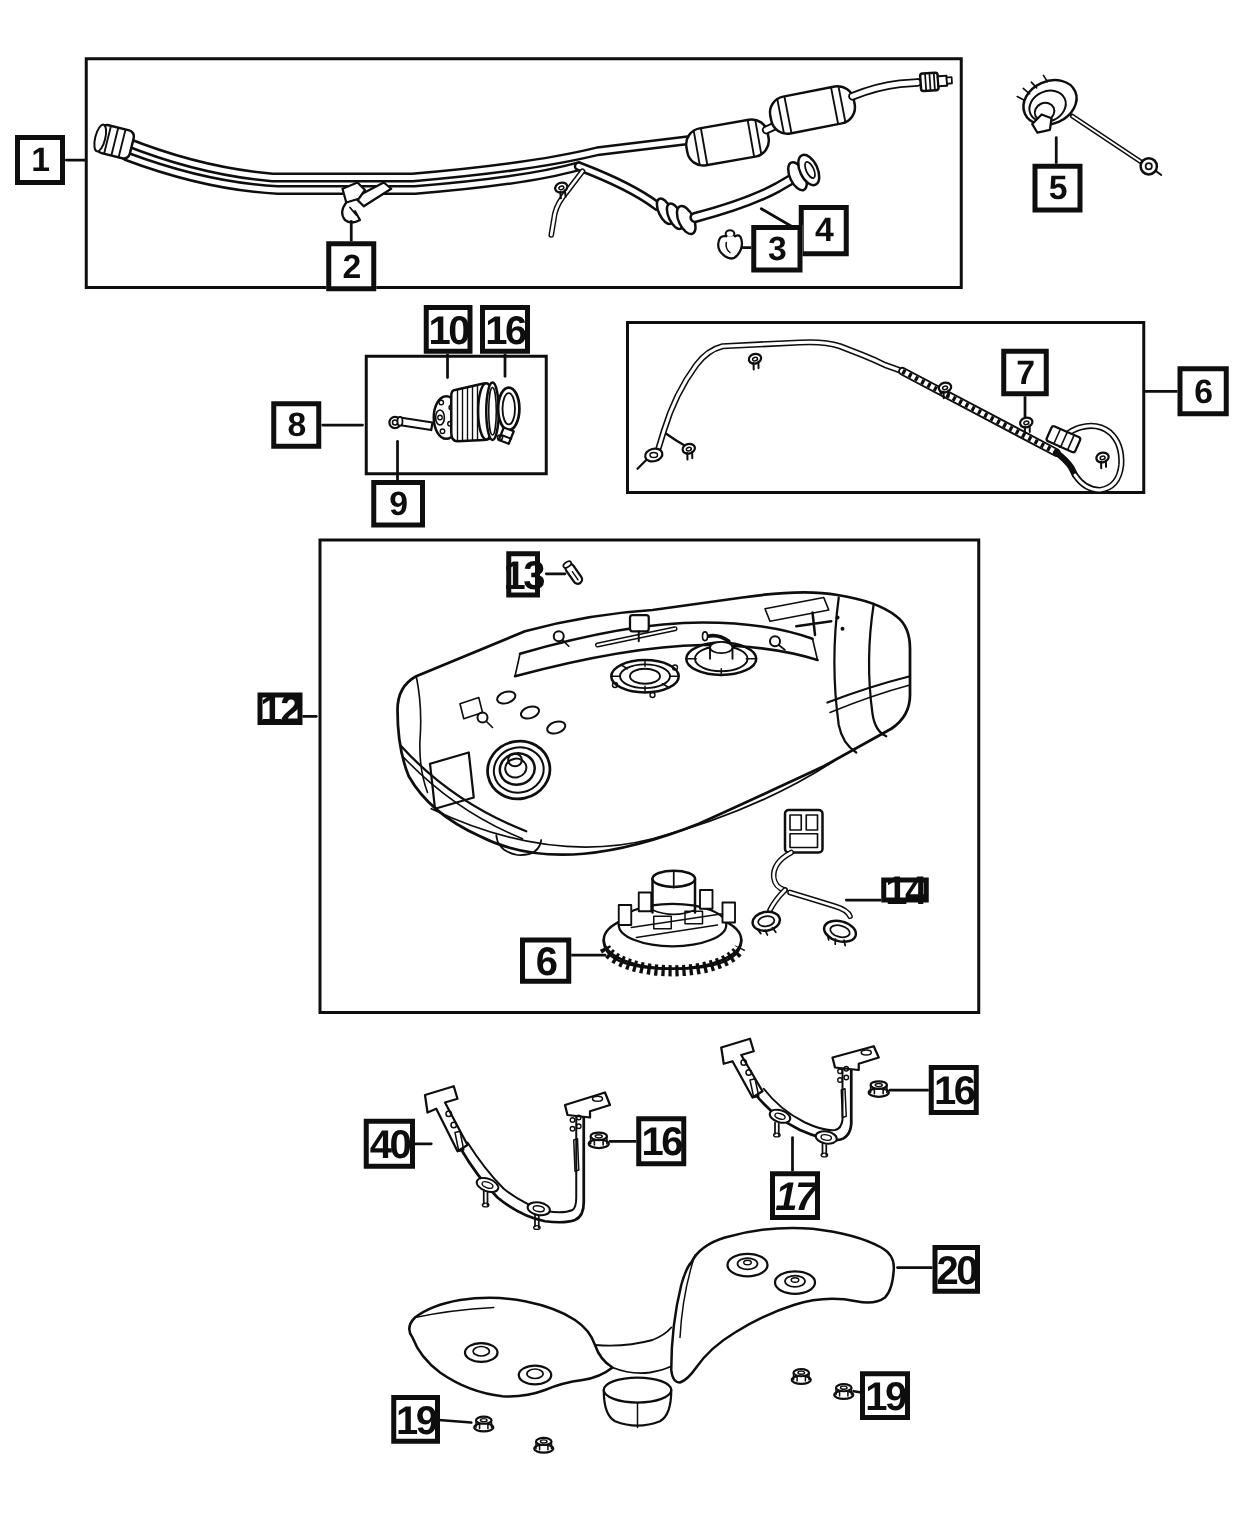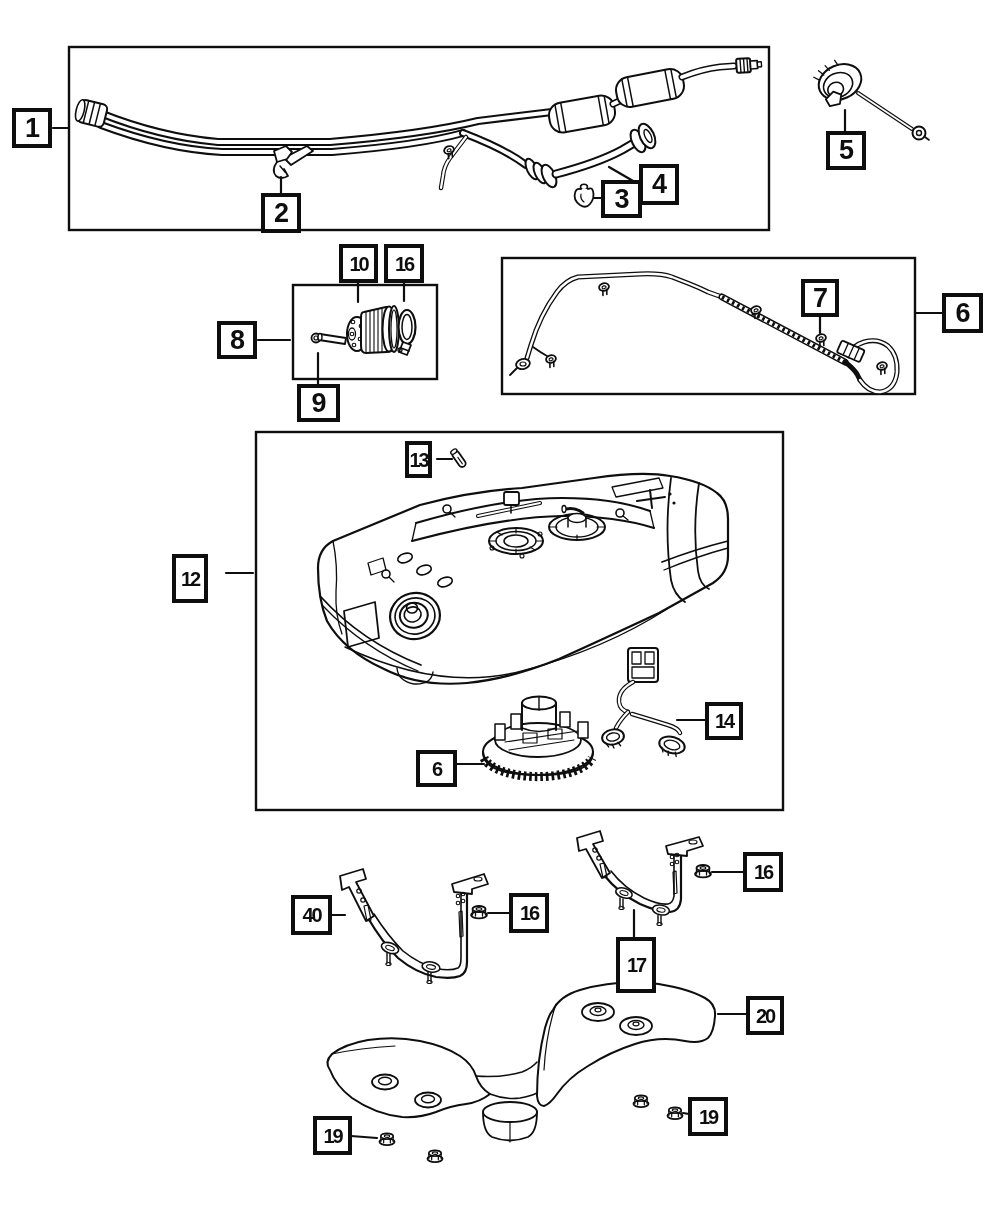--- a/index.html
+++ b/index.html
@@ -8,21 +8,21 @@
     font-family:"Liberation Sans",sans-serif;overflow:hidden;
   }
   svg{position:absolute;left:0;top:0;}
   .callout{
     position:absolute;box-sizing:border-box;background:#fff;border:4px solid #0e0e0e;
     display:flex;align-items:center;justify-content:center;
     font-family:"Liberation Sans",sans-serif;font-weight:bold;font-size:27px;
     color:#0e0e0e;z-index:3;letter-spacing:-1px;line-height:1;
     user-select:none;
   }
-  .callout.two{font-size:20px;letter-spacing:-2px;}
+  .callout.two{font-size:32px;letter-spacing:-2px;}
   .ln{fill:none;stroke:#0e0e0e;stroke-width:2;stroke-linecap:round;stroke-linejoin:round;}
   .lnw{fill:#ffffff;stroke:#0e0e0e;stroke-width:2;stroke-linecap:round;stroke-linejoin:round;}
   .thin{stroke-width:1.3;}
   .grect{fill:none;stroke:#0e0e0e;stroke-width:2.4;}
   .leader{fill:none;stroke:#0e0e0e;stroke-width:2.2;stroke-linecap:round;}
   .to7{fill:none;stroke:#0e0e0e;stroke-width:7;stroke-linecap:round;stroke-linejoin:round;}
   .to8{fill:none;stroke:#0e0e0e;stroke-width:8;stroke-linecap:round;stroke-linejoin:round;}
   .to9{fill:none;stroke:#0e0e0e;stroke-width:9;stroke-linecap:round;stroke-linejoin:round;}
   .ti4{fill:none;stroke:#ffffff;stroke-width:4;stroke-linecap:round;stroke-linejoin:round;}
   .ti5{fill:none;stroke:#ffffff;stroke-width:5;stroke-linecap:round;stroke-linejoin:round;}
@@ -413,25 +413,25 @@
 <div class="callout" style="left:261px;top:193px;width:40px;height:40px;">2</div>
 <div class="callout" style="left:639px;top:164px;width:40px;height:41px;z-index:4;">4</div>
 <div class="callout" style="left:601px;top:180px;width:41px;height:38px;z-index:5;">3</div>
 <div class="callout" style="left:826px;top:131px;width:40px;height:39px;">5</div>
 <div class="callout" style="left:942px;top:293px;width:41px;height:40px;">6</div>
 <div class="callout" style="left:801px;top:279px;width:38px;height:38px;">7</div>
 <div class="callout" style="left:217px;top:321px;width:40px;height:38px;">8</div>
 <div class="callout" style="left:297px;top:384px;width:43px;height:38px;">9</div>
 <div class="callout two" style="left:339px;top:244px;width:39px;height:39px;">10</div>
 <div class="callout two" style="left:384px;top:244px;width:40px;height:39px;">16</div>
-<div class="callout two" style="left:172px;top:554px;width:36px;height:49px;">12</div>
+<div class="callout two" style="left:206px;top:554px;width:36px;height:26px;">12</div>
 <div class="callout two" style="left:405px;top:441px;width:27px;height:37px;">13</div>
-<div class="callout two" style="left:705px;top:702px;width:38px;height:38px;">14</div>
+<div class="callout two" style="left:705px;top:702px;width:38px;height:20px;">14</div>
 <div class="callout two" style="left:416px;top:750px;width:41px;height:37px;">6</div>
 <div class="callout two" style="left:509px;top:893px;width:40px;height:40px;">16</div>
 <div class="callout two" style="left:743px;top:852px;width:40px;height:40px;">16</div>
-<div class="callout two" style="left:616px;top:937px;width:40px;height:56px;">17</div>
+<div class="callout two" style="left:616px;top:937px;width:40px;height:39px;font-style:italic;">17</div>
 <div class="callout two" style="left:746px;top:996px;width:38px;height:39px;">20</div>
 <div class="callout two" style="left:313px;top:1116px;width:39px;height:39px;">19</div>
 <div class="callout two" style="left:688px;top:1097px;width:40px;height:39px;">19</div>
 <div class="callout two" style="left:291px;top:895px;width:41px;height:40px;">40</div>
 
 </div>
 
 </body></html>

